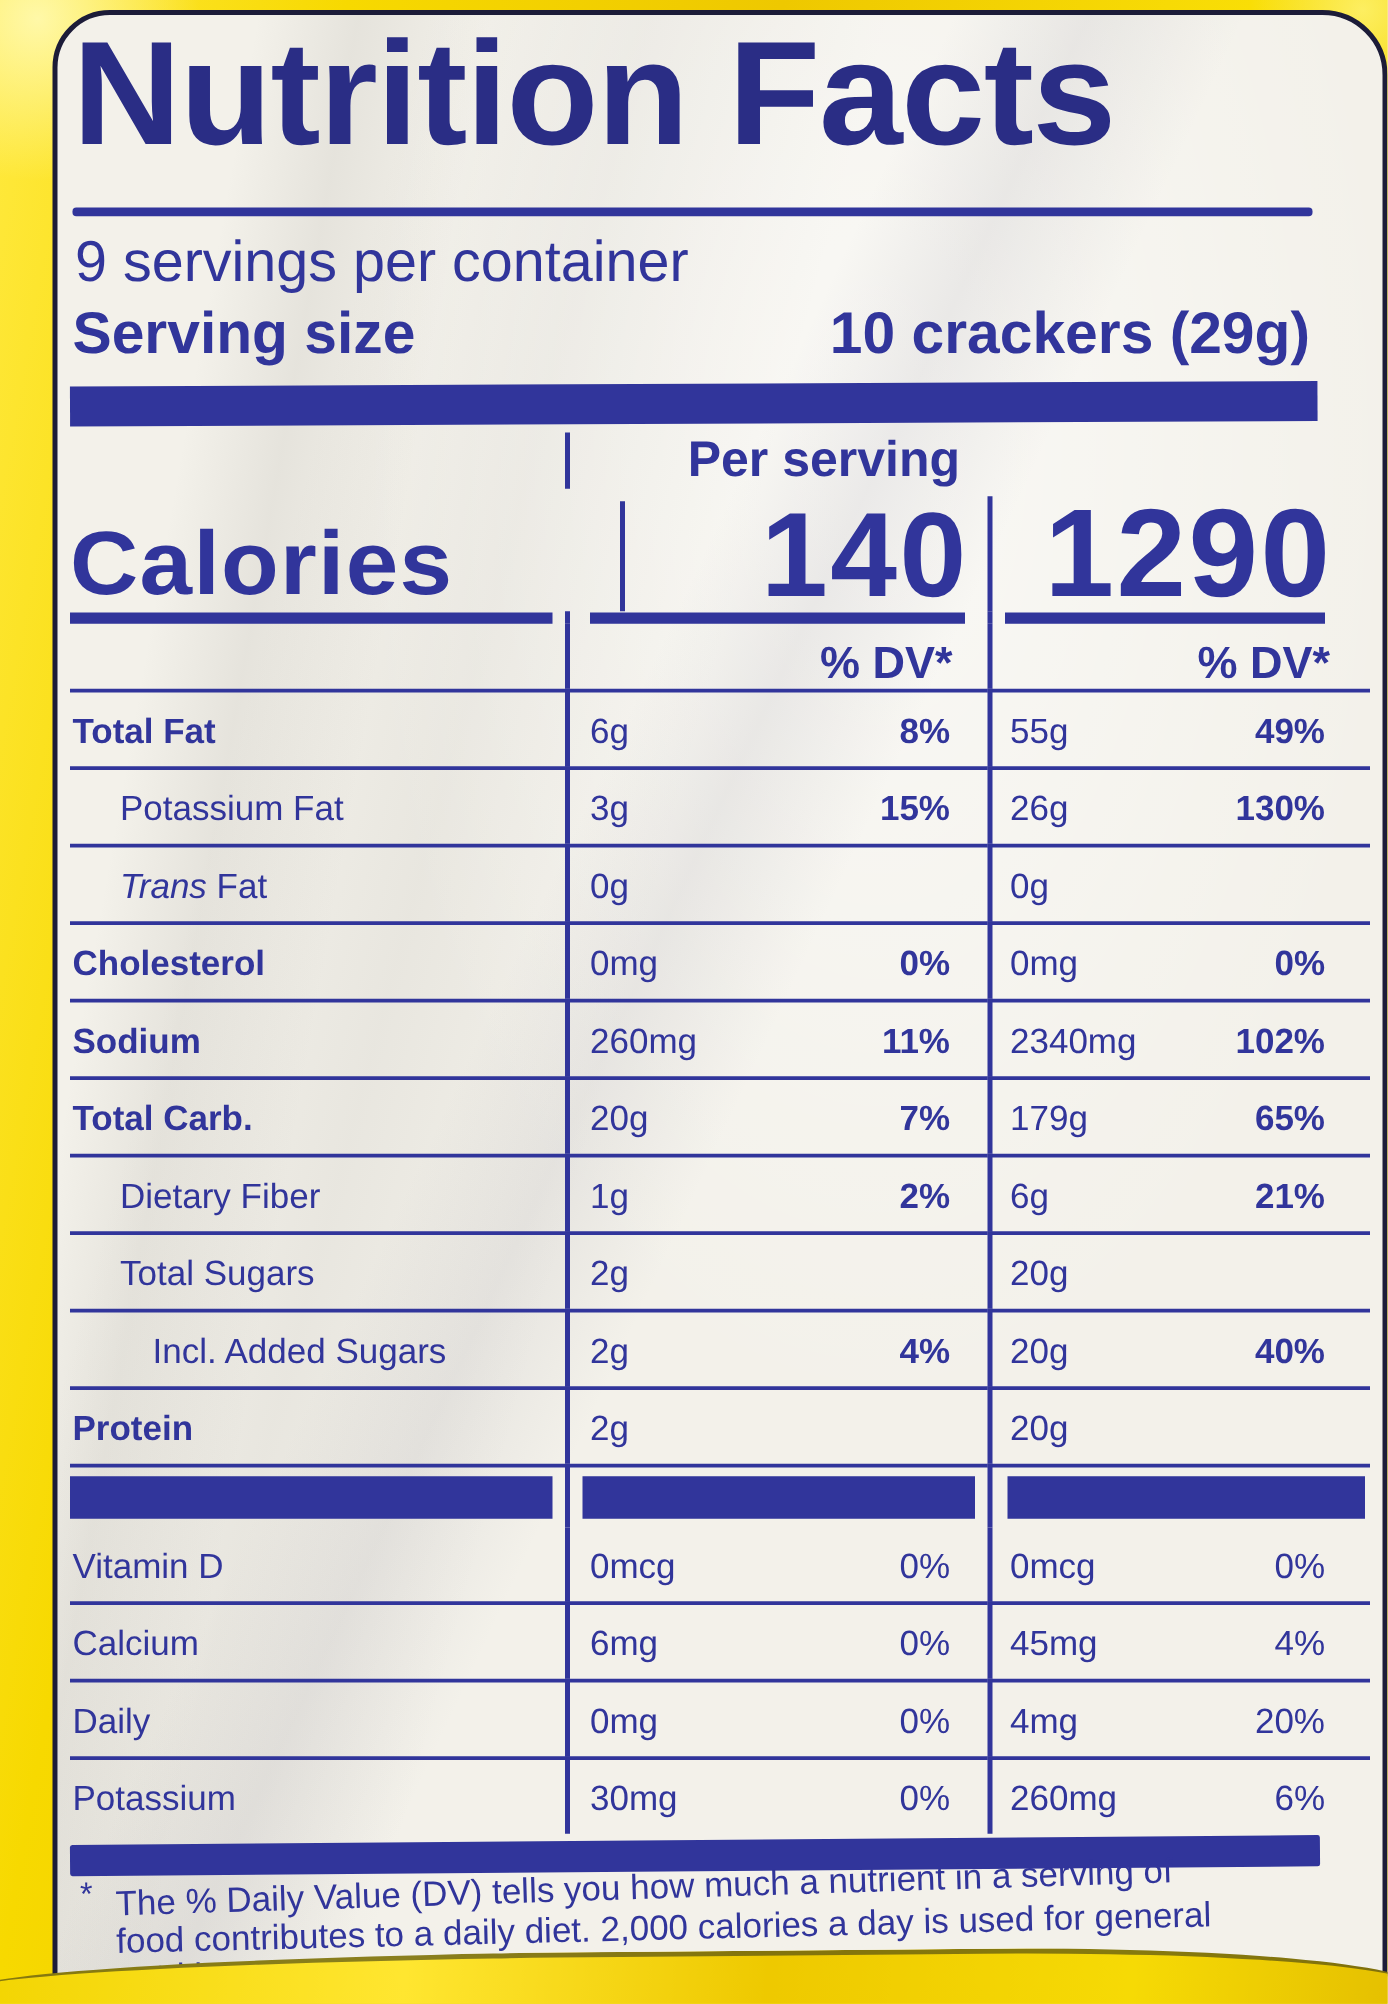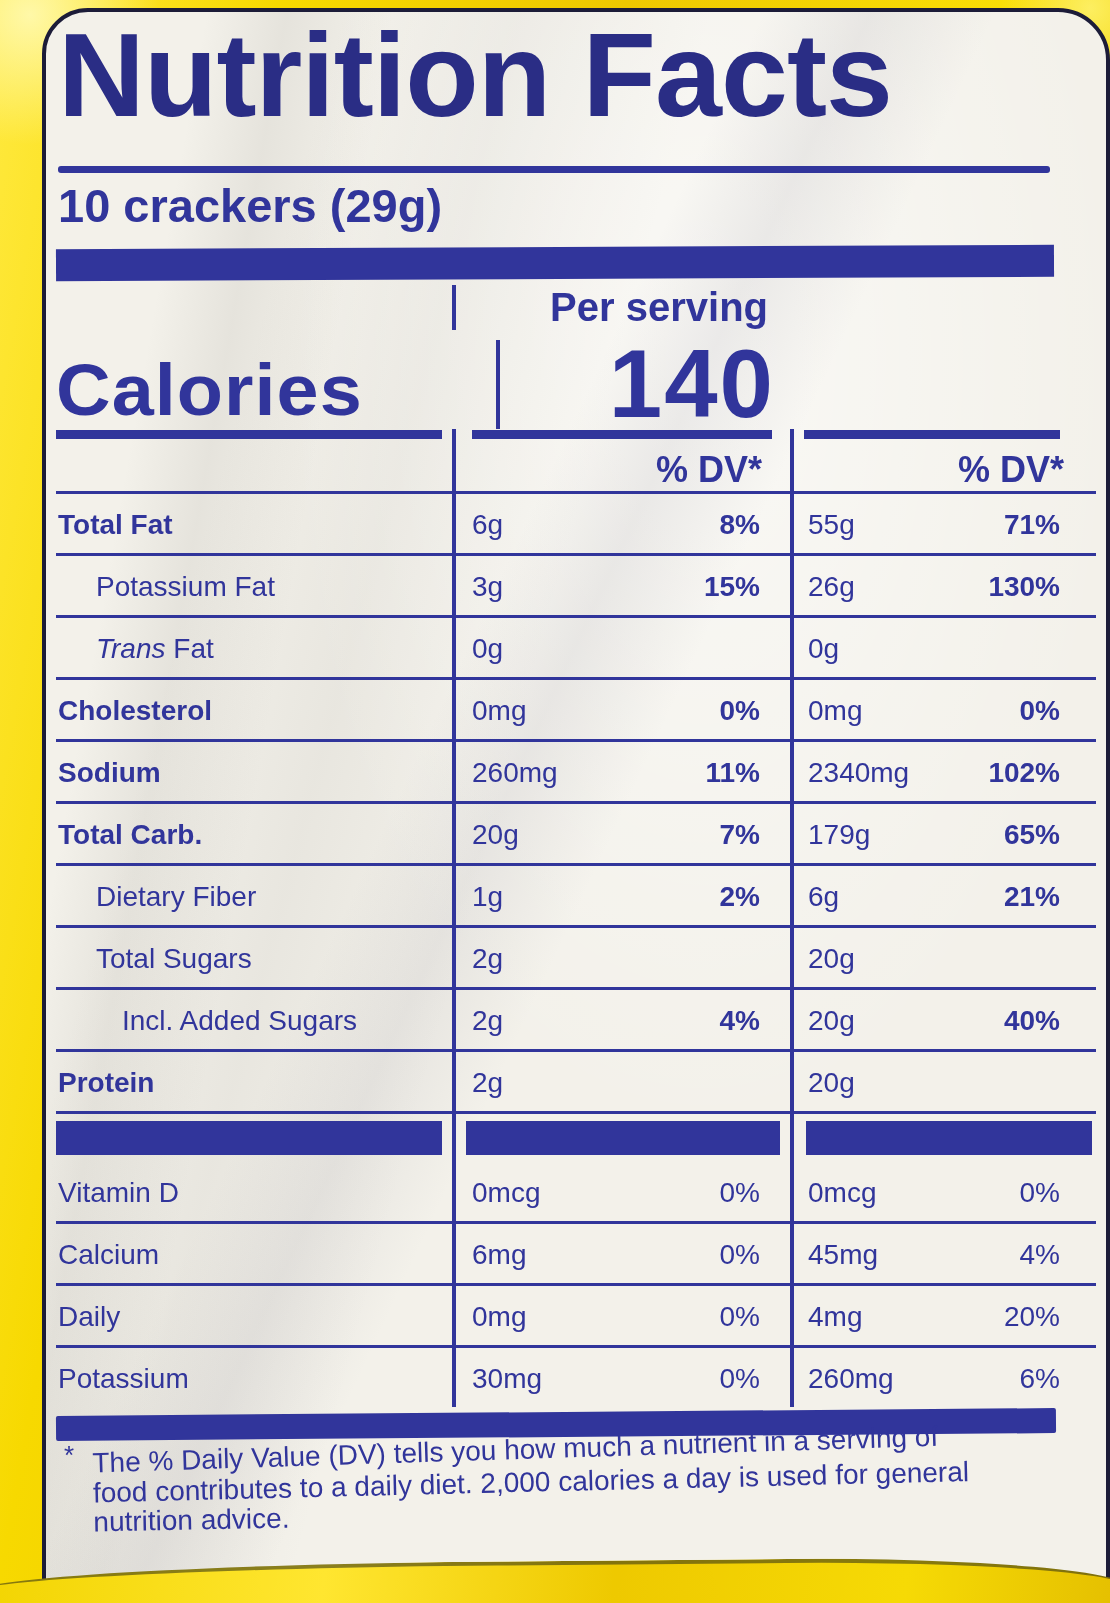--- a/index.html
+++ b/index.html
@@ -124,51 +124,54 @@
   }
 </style>
 </head>
 <body>
 
 <div class="label">
 
   <div class="title">Nutrition Facts</div>
   <div class="title-rule"></div>
 
+  <div class="servings">9 servings per container</div>
 
   <div class="serving-row">
+    <span>Serving size</span>
     <span>10 crackers (29g)</span>
   </div>
 
   <div class="topbar"></div>
 
   <div class="cal-grid">
     <div class="cg-cal">Calories</div>
     <div class="cg-h c2 bl">Per serving</div>
     <div class="cg-n c2 bl">140</div>
+    <div class="cg-n c3 bl">1290</div>
     <div class="cg-r c1">
         <div class="rule"></div>
       </div>
     <div class="cg-r c2 bl">
         <div class="rule"></div>
       </div>
     <div class="cg-r c3 bl">
         <div class="rule"></div>
       </div>
     <div class="cg-d c2 bl">% DV*</div>
     <div class="cg-d c3 bl">% DV*</div>
   </div>
 
   <div class="ntable" id="ntable">
       <div class="nrow"><div class="cell c1 ind0 b">Total Fat</div><div class="cell c2">
           <span class="amt">6g</span>
           <span class="dv b">8%</span>
         </div><div class="cell c3">
           <span class="amt">55g</span>
-          <span class="dv b">71%</span>
+          <span class="dv b">49%</span>
         </div></div>
       <div class="nrow"><div class="cell c1 ind1">Potassium Fat</div><div class="cell c2">
           <span class="amt">3g</span>
           <span class="dv b">15%</span>
         </div><div class="cell c3">
           <span class="amt">26g</span>
           <span class="dv b">130%</span>
         </div></div>
       <div class="nrow"><div class="cell c1 ind1"><i>Trans</i>&nbsp;Fat</div><div class="cell c2">
           <span class="amt">0g</span>

